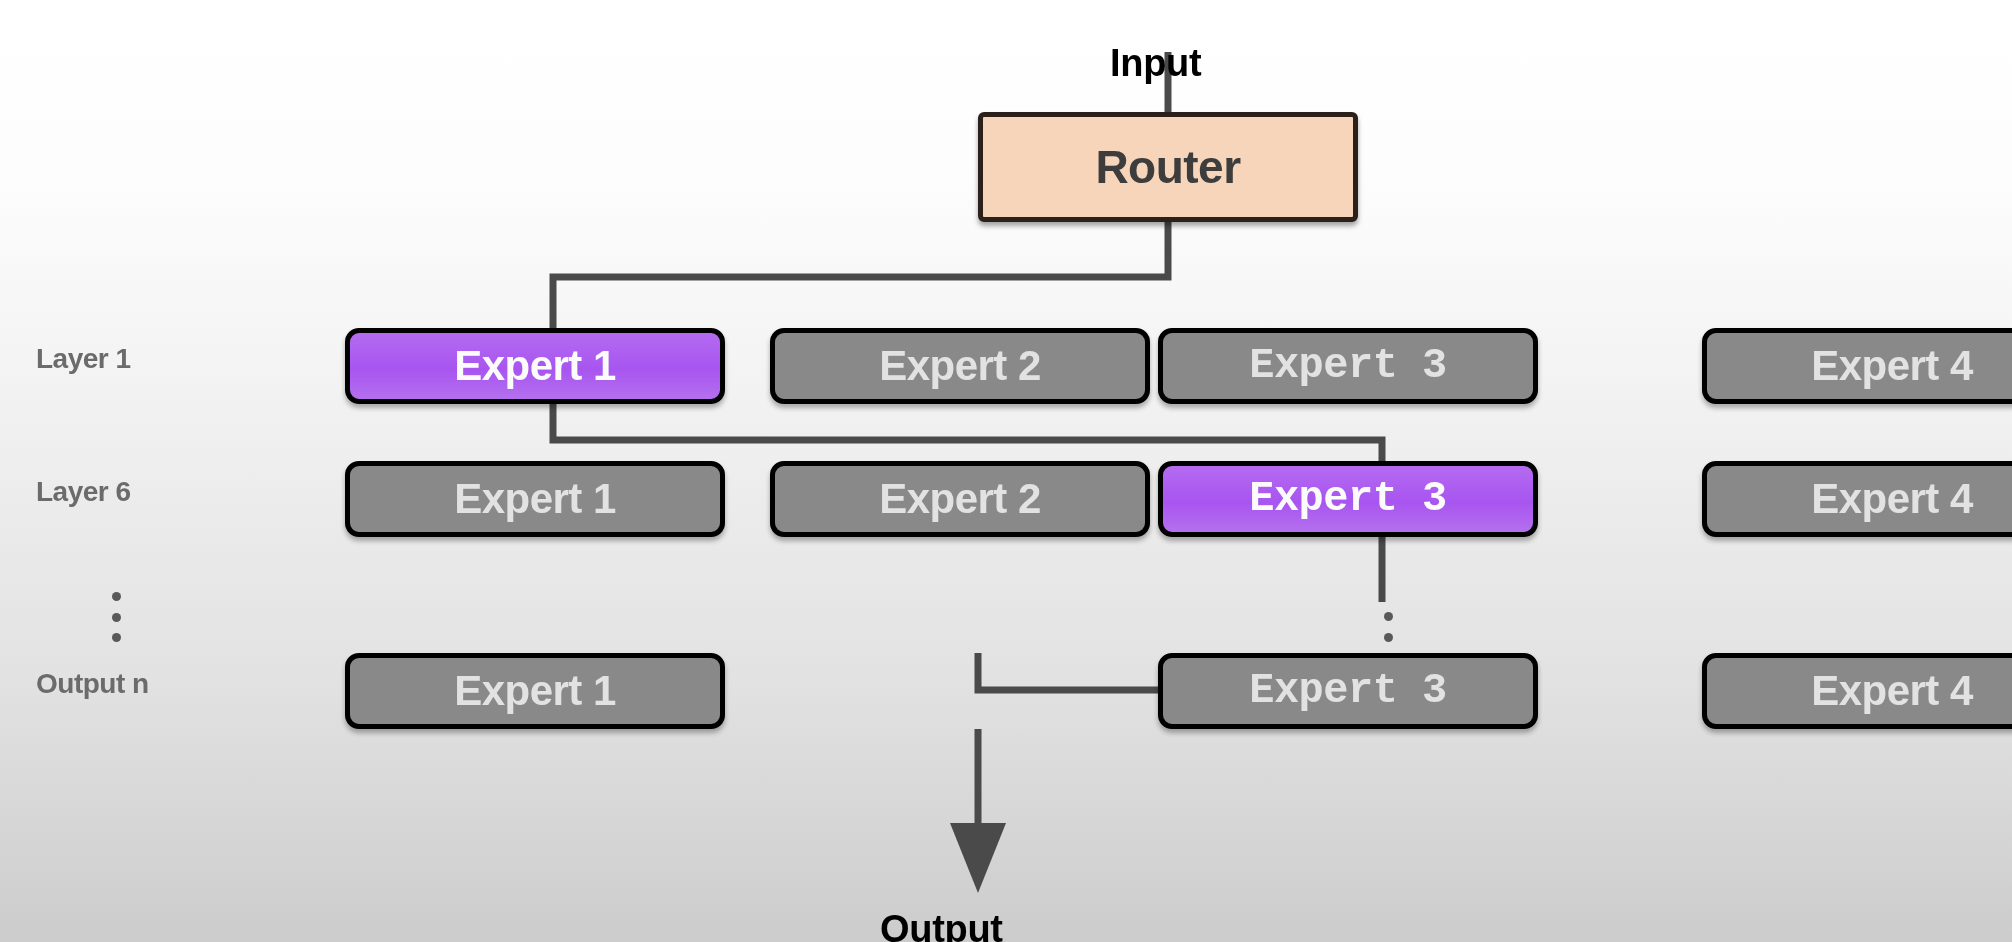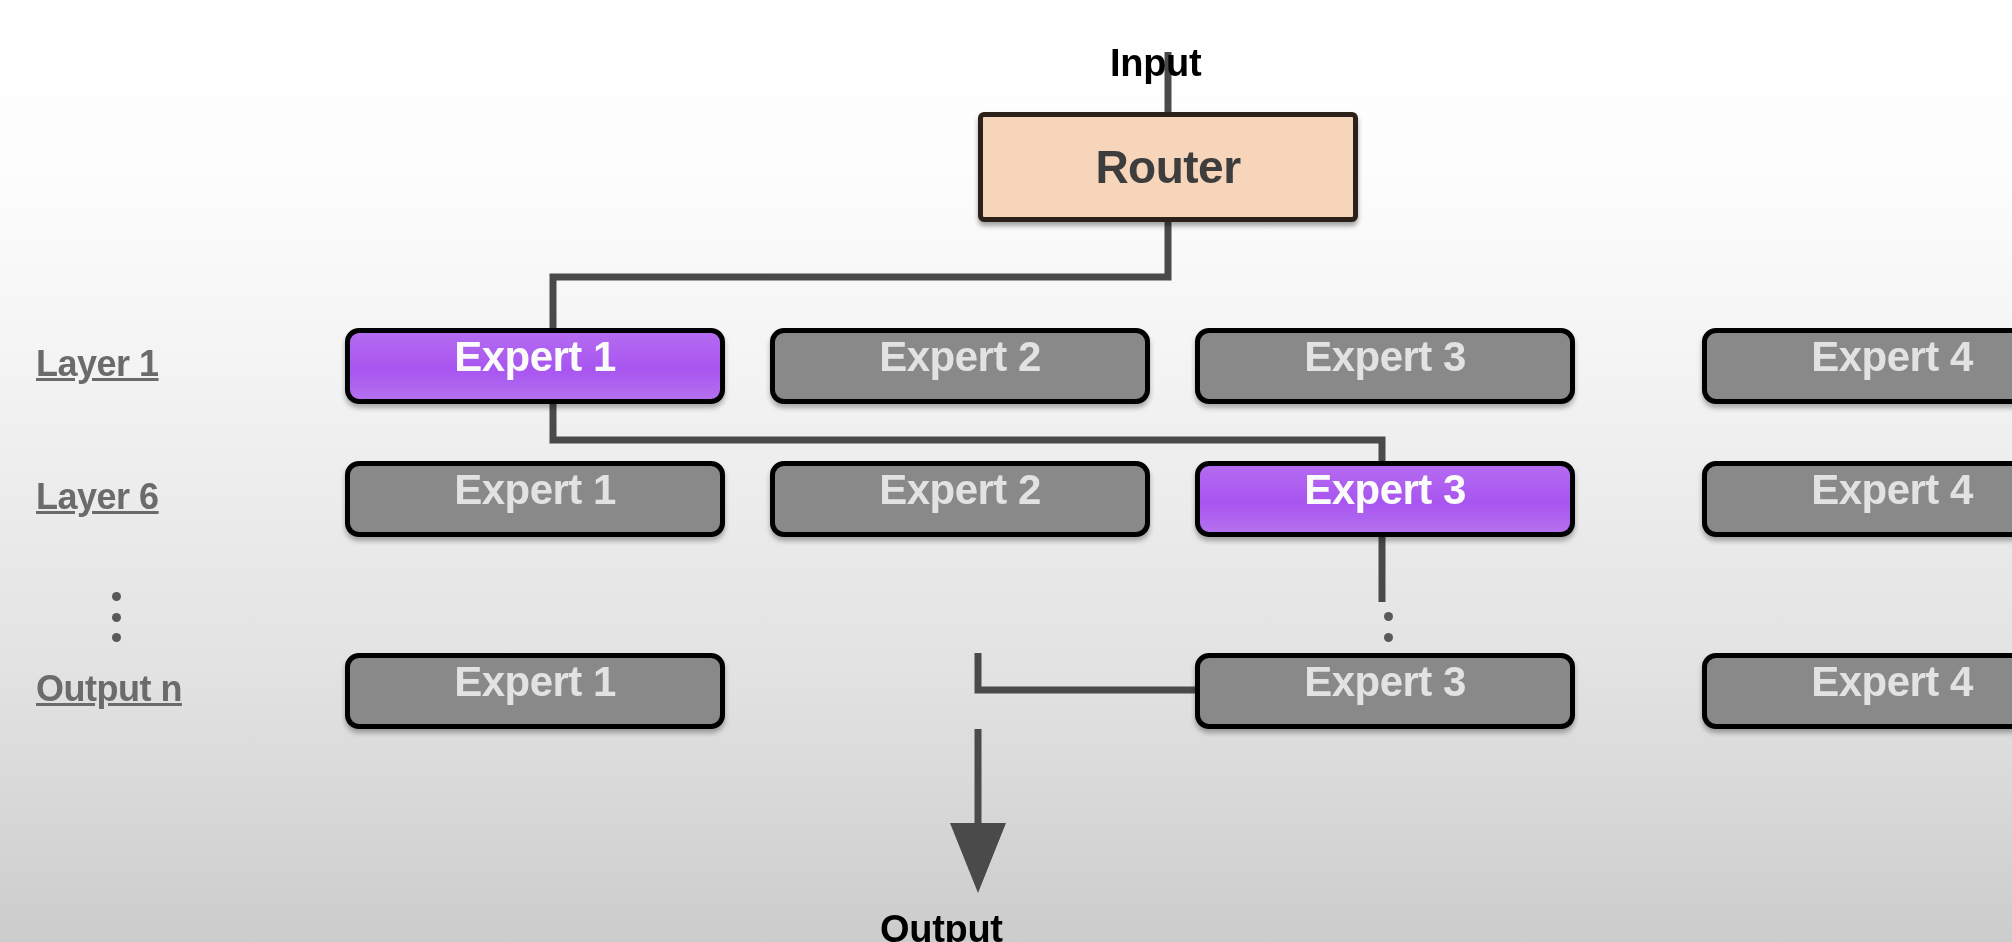--- a/index.html
+++ b/index.html
@@ -72,41 +72,40 @@
   #router-box .box-text {
     font-size: 46px;
     font-weight: bold;
     color: #3d3d3d;
     letter-spacing: -0.5px;
   }
 
   
   .layer-label {
     position: absolute;
-    font-size: 36px;
+    font-size: 28px;
     font-weight: bold;
     color: #6b6b6b;
     white-space: nowrap;
     letter-spacing: -0.5px;
-    text-decoration: underline;
   }
   #layer-label-0 { left: 36px; top: 343px; }
   #layer-label-1 { left: 36px; top: 476px; }
   #layer-label-2 { left: 36px; top: 668px; }
 
   
   .expert-box {
     position: absolute;
     width: 380px;
     height: 76px;
     border: 5px solid #000000;
     border-radius: 14px;
     box-sizing: border-box;
     display: flex;
-    align-items: flex-start;
+    align-items: center;
     justify-content: center;
     box-shadow: 0 4px 5px rgba(0,0,0,0.30);
   }
   .expert-box .box-text {
     font-size: 42px;
     font-weight: bold;
     letter-spacing: -0.5px;
   }
   .expert-box.inactive {
     background: #898989;
@@ -117,21 +116,21 @@
   .expert-box.active {
     background: linear-gradient(to bottom, #b46bf0 0%, #a855f0 55%, #b470ee 100%);
   }
   .expert-box.active .box-text {
     color: #fbfbfb;
   }
 
   
   .col-0 { left: 345px;  }
   .col-1 { left: 770px;  }
-  .col-2 { left: 1195px; }
+  .col-2 { left: 1158px; font-family: Liberation Mono, monospace; }
   .col-3 { left: 1702px; }
 
   
   .row-0 { top: 328px; }
   .row-1 { top: 461px; }
   .row-2 { top: 653px; }
 
   
   .vdots {
     position: absolute;

